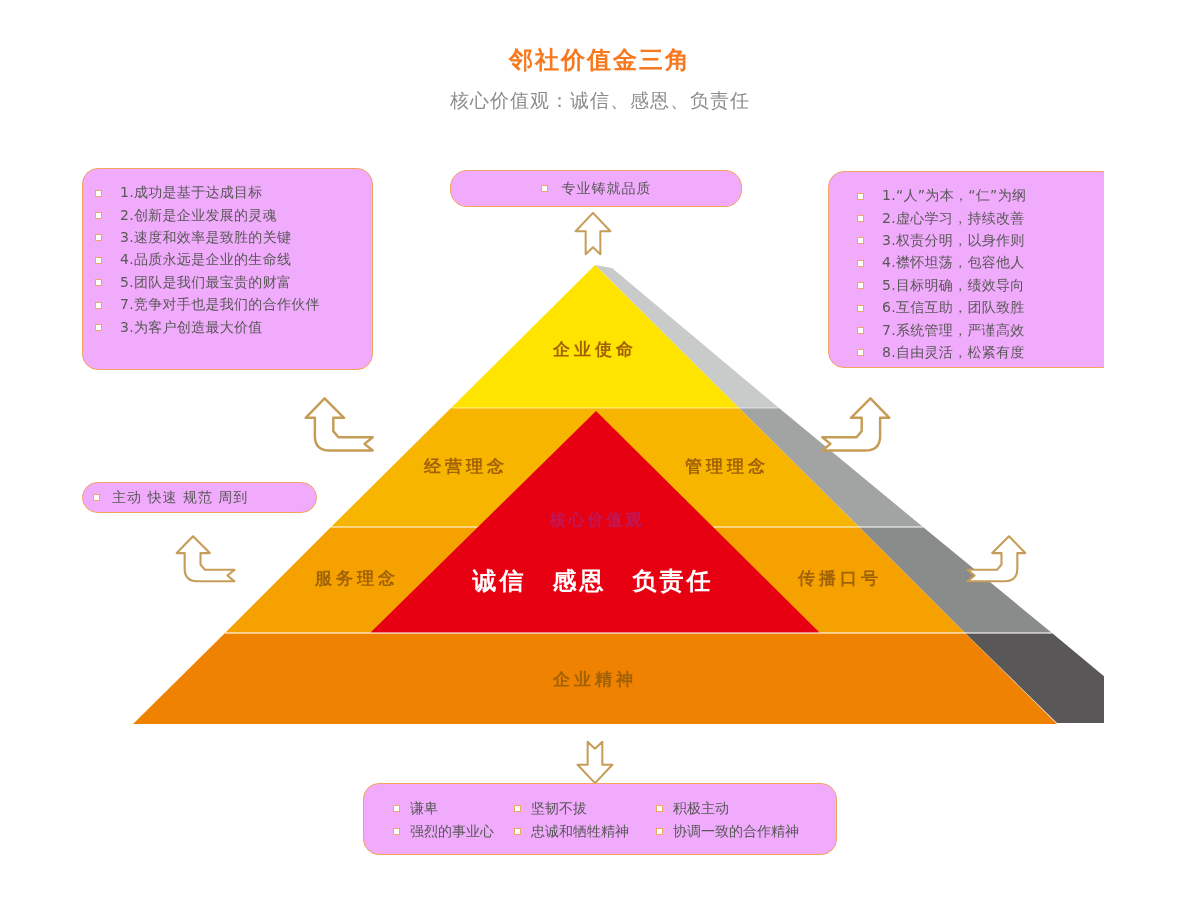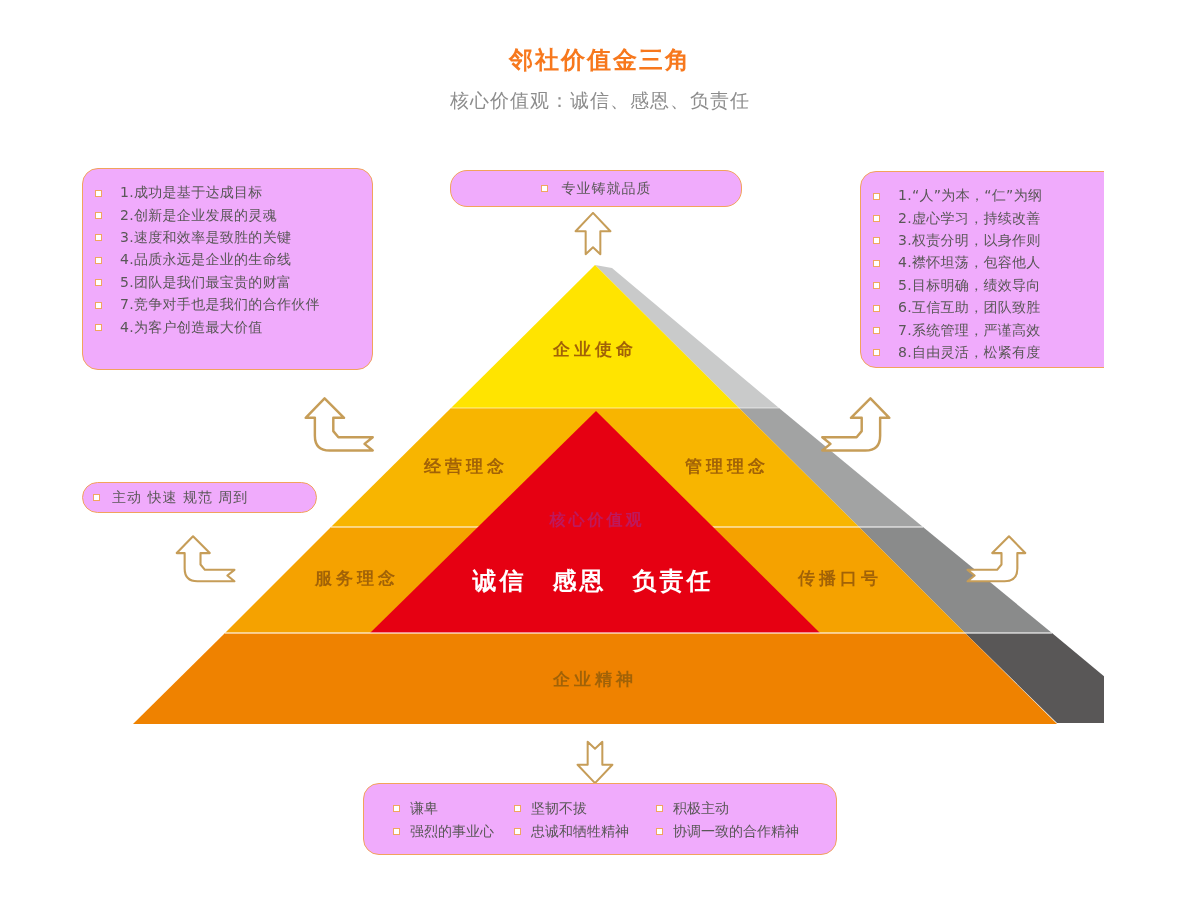--- a/index.html
+++ b/index.html
@@ -132,25 +132,25 @@
     <div class="item">
         <span class="sq"></span>
         <span>5.团队是我们最宝贵的财富</span>
       </div>
     <div class="item">
         <span class="sq"></span>
         <span>7.竞争对手也是我们的合作伙伴</span>
       </div>
     <div class="item">
         <span class="sq"></span>
-        <span>4.为客户创造最大价值</span>
-      </div>
-  </div>
-
-  <div class="obox list" style="left:860px;top:171px;width:290px;height:197px;padding-left:12px">
+        <span>3.为客户创造最大价值</span>
+      </div>
+  </div>
+
+  <div class="obox list" style="left:828px;top:171px;width:290px;height:197px;padding-left:28px">
     <div class="item">
         <span class="sq"></span>
         <span>1.“人”为本，“仁”为纲</span>
       </div>
     <div class="item">
         <span class="sq"></span>
         <span>2.虚心学习，持续改善</span>
       </div>
     <div class="item">
         <span class="sq"></span>

